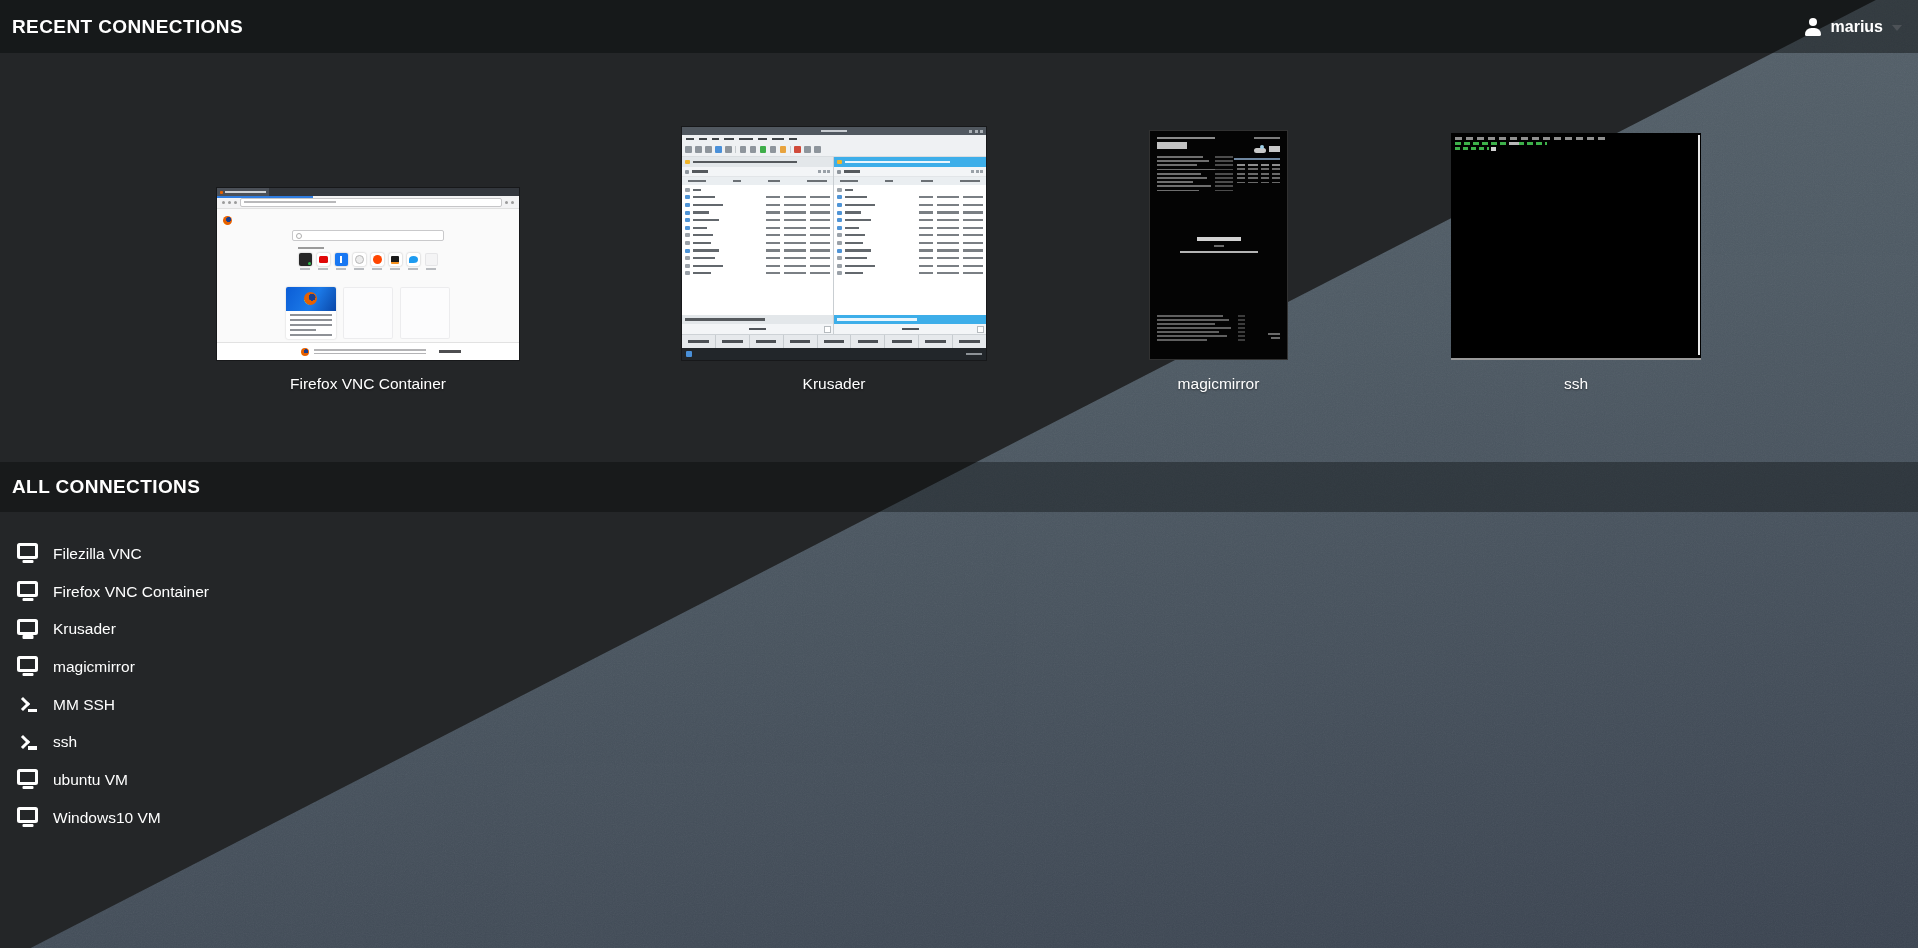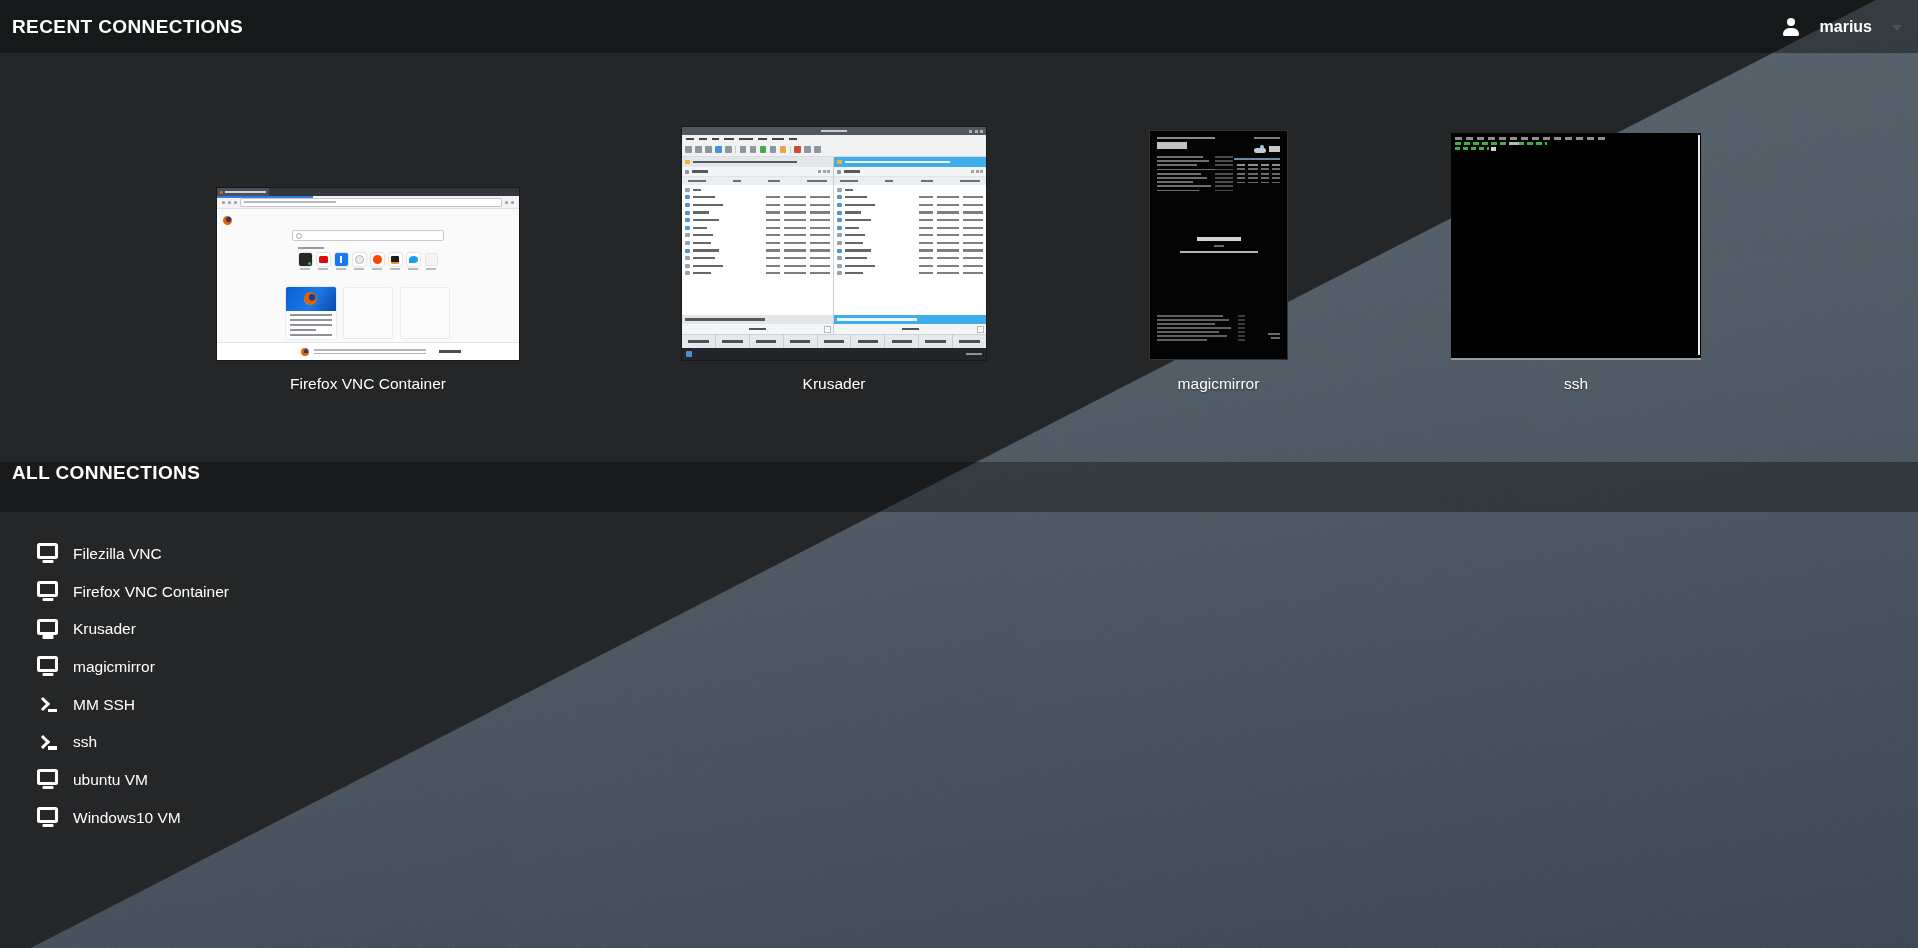--- a/index.html
+++ b/index.html
@@ -10,21 +10,21 @@
   .bg-wedge{position:absolute;inset:0;z-index:0;
     clip-path:polygon(97.8% 0,100% 0,100% 100%,1.6% 100%);
     background:linear-gradient(170deg,#5b6770 0%,#4e5a64 45%,#3a4350 100%);}
   .noise{position:absolute;inset:0;width:100%;height:100%;opacity:.08;}
 
   
   .topbar{position:absolute;top:0;left:0;right:0;height:53px;background:rgba(5,6,7,.42);
     display:flex;align-items:center;justify-content:space-between;
     padding:0 16px 0 12px;box-sizing:border-box;z-index:6;}
   .sec-title{margin:0;font-size:19px;font-weight:700;color:#fff;letter-spacing:.4px;}
-  .user-menu{display:flex;align-items:center;gap:20px;cursor:pointer;}
+  .user-menu{display:flex;align-items:center;gap:9px;cursor:pointer;}
   .icon-user{position:relative;width:18px;height:18px;}
   .icon-user::before{content:"";position:absolute;top:0;left:50%;transform:translateX(-50%);
     width:8px;height:8px;border-radius:50%;background:#fff;}
   .icon-user::after{content:"";position:absolute;bottom:0;left:50%;transform:translateX(-50%);
     width:16px;height:8px;border-radius:8px 8px 2px 2px;background:#fff;}
   .user-name{color:#fff;font-size:16px;font-weight:700;}
   .caret-down{width:0;height:0;border-left:5px solid transparent;border-right:5px solid transparent;
     border-top:6px solid #4d5257;margin-top:2px;}
 
   
@@ -206,37 +206,37 @@
   .sshx .tl1{top:4px;width:152px;background:repeating-linear-gradient(90deg,#8f8f8f 0 7px,transparent 7px 11px);}
   .sshx .tl2{top:9px;width:92px;background:repeating-linear-gradient(90deg,#3db04a 0 6px,transparent 6px 9px);}
   .sshx .blk{position:absolute;left:58px;top:9px;width:10px;height:3px;background:#b9b9b9;}
   .sshx .tl3{top:14px;width:34px;background:repeating-linear-gradient(90deg,#3db04a 0 5px,transparent 5px 8px);}
   .sshx .cursor{position:absolute;left:40px;top:14px;width:5px;height:3.5px;background:#cfcfcf;}
   .sshx .scroll{position:absolute;right:1px;top:2px;bottom:5px;width:2.5px;background:#e9e9e9;}
   .sshx .baseline{position:absolute;left:0;right:0;bottom:0;height:2px;background:#9a9a9a;}
 
   
   .all-bar{position:absolute;top:462px;left:0;right:0;height:50px;background:rgba(4,5,6,.36);
-    display:flex;align-items:flex-start;justify-content:space-between;
+    display:flex;align-items:center;justify-content:space-between;
     padding:0 11px 0 12px;box-sizing:border-box;z-index:5;}
   .filter-box{position:relative;width:239px;height:32px;}
   .filter-input{width:100%;height:100%;box-sizing:border-box;background:rgba(0,0,0,.38);
     border:none;outline:none;border-radius:2px;color:#d9dcdf;font-size:15px;
     padding:0 8px 0 31px;font-family:"Liberation Sans",sans-serif;}
   .filter-input::placeholder{color:#84898e;}
   .icon-search{position:absolute;left:9px;top:9px;width:13px;height:13px;pointer-events:none;}
   .icon-search::before{content:"";position:absolute;left:0;top:0;width:8px;height:8px;
     border:2px solid #7e8489;border-radius:50%;box-sizing:border-box;}
   .icon-search::after{content:"";position:absolute;left:7px;top:6px;width:2px;height:6px;
     background:#7e8489;transform:rotate(-45deg);}
 
   
   .conn-list{position:absolute;top:535px;left:0;margin:0;padding:0;list-style:none;z-index:2;}
-  .conn-list li{display:flex;align-items:center;height:37.7px;padding-left:28px;cursor:pointer;
-    width:max-content;padding-right:20px;margin-left:9px;}
+  .conn-list li{display:flex;align-items:center;height:37.7px;padding-left:17px;cursor:pointer;
+    width:max-content;padding-right:20px;}
   .icon-wrap{width:26px;height:22px;display:flex;align-items:center;flex:none;}
   .icon-monitor{position:relative;width:15px;height:10px;border:3px solid #fff;border-radius:2.5px;
     margin-top:-5px;}
   .icon-monitor::after{content:"";position:absolute;left:50%;transform:translateX(-50%);
     bottom:-7px;width:11px;height:3.5px;background:#fff;border-radius:1px;}
   .icon-terminal{position:relative;width:20px;height:15px;}
   .icon-terminal::before{content:"";position:absolute;left:1px;top:2px;width:7px;height:7px;
     border-top:3.5px solid #fff;border-right:3.5px solid #fff;transform:rotate(45deg);}
   .icon-terminal::after{content:"";position:absolute;right:0;bottom:0;width:9px;height:3.5px;background:#fff;}
   .conn-label{color:#fff;font-size:15.5px;margin-left:10px;}

